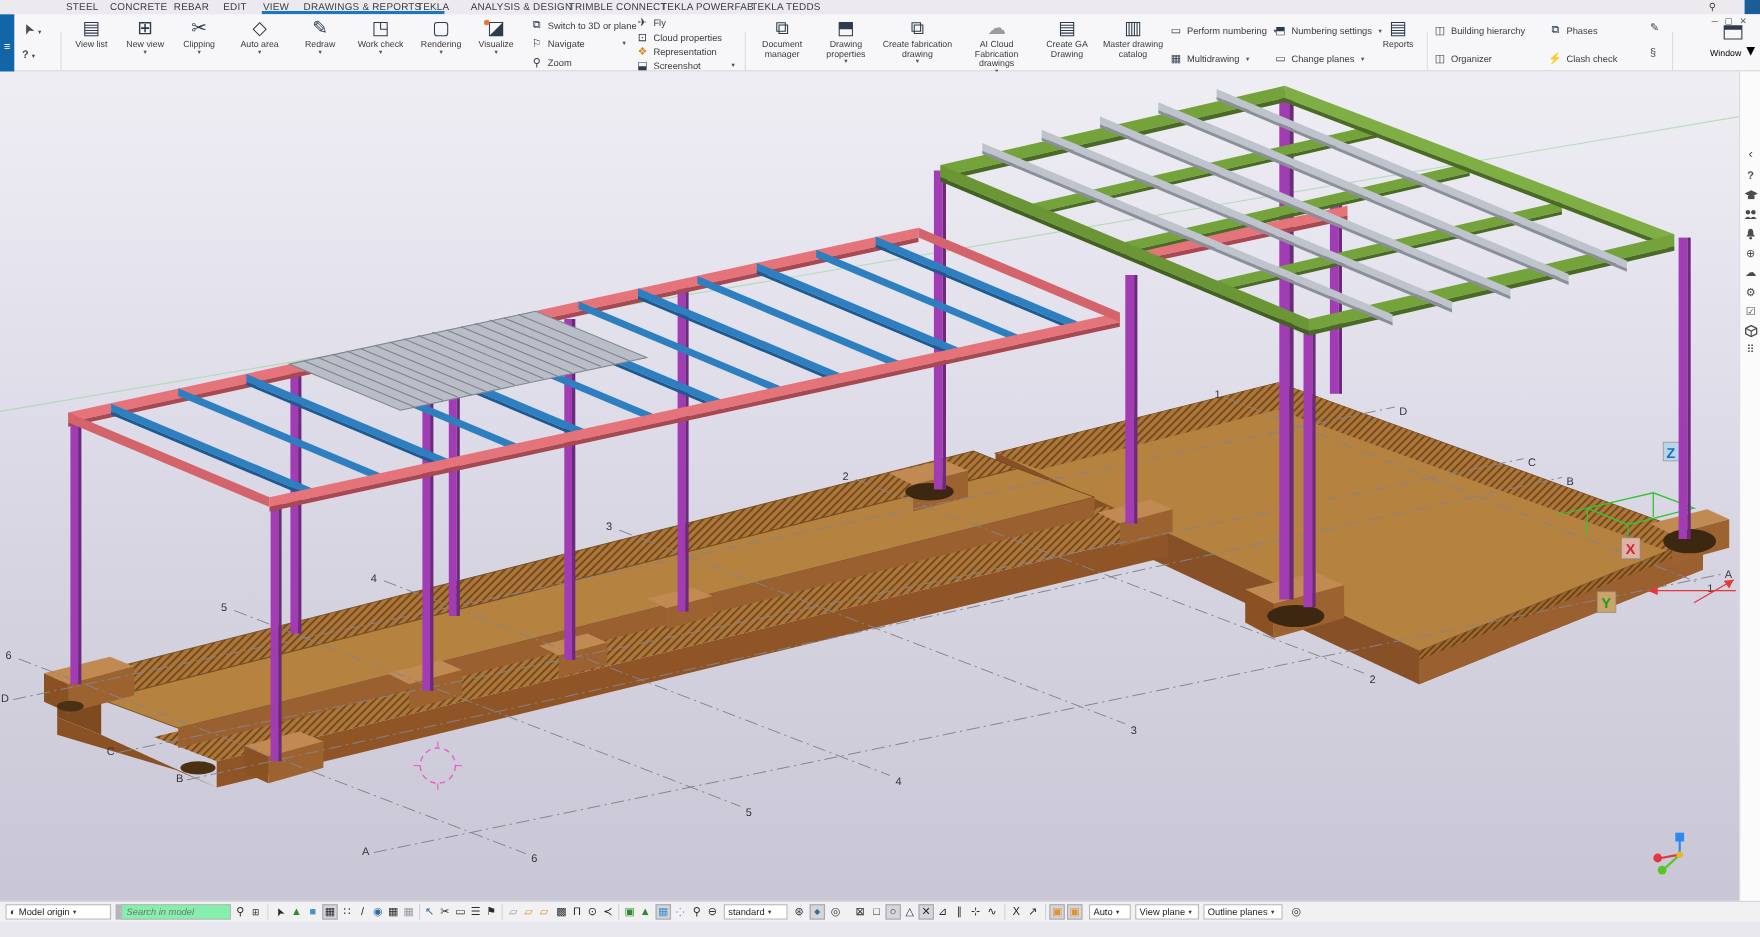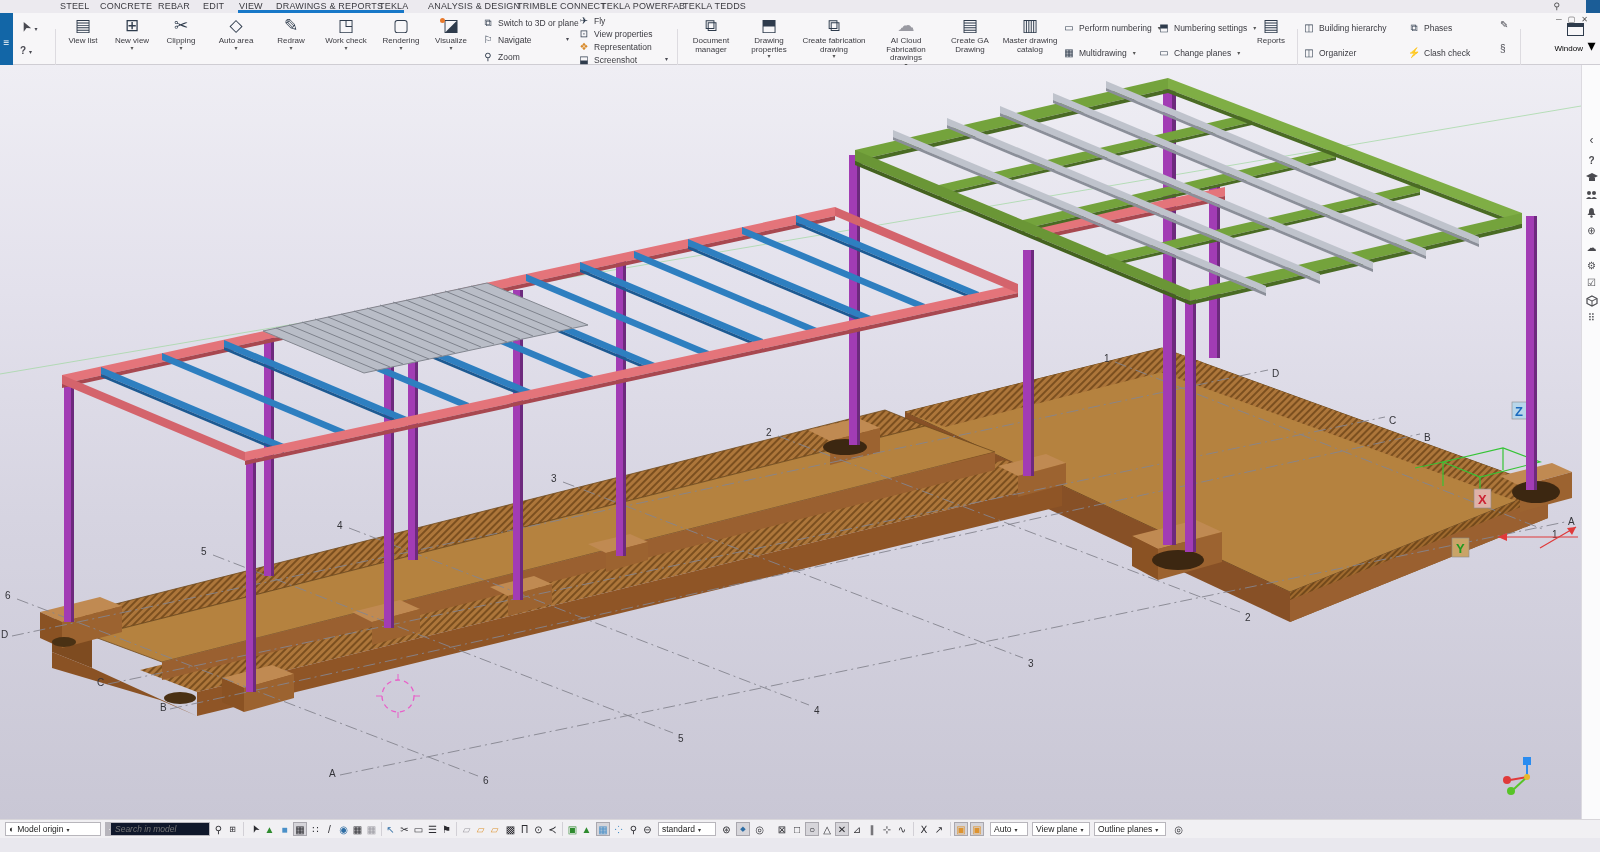--- a/index.html
+++ b/index.html
@@ -55,21 +55,21 @@
   .tbtn { position:absolute; top:2px; height:14px; display:flex; align-items:center; justify-content:center;
     font-size:10px; color:#2b2b30; cursor:default; }
   .tsel { background:#d6d5da; border:1px solid #a9a7ae; }
   .tdrop { position:absolute; top:2px; height:14px; background:#fff; border:1px solid #b8b6bc; display:flex;
     align-items:center; font-size:8.5px; color:#222; padding:0 3px; gap:3px; cursor:default; }
   .tdrop .dcaret { font-size:6px; color:#333; }
   .tsep { position:absolute; top:2px; width:1px; height:14px; background:#d2d0d6; }
   .green { color:#2e8b2e; } .blue { color:#4a90c8; } .orange { color:#dd9330; }
   .gray  { color:#9a99a0; } .dkblue { color:#2e6da4; }
   #search-input { position:absolute; left:110px; top:2px; width:100px; height:14px; border:1px solid #b8b6bc;
-    background:#0f172a; font-size:8.5px; font-style:italic; color:#777; padding-left:4px;
+    background:#86efac; font-size:8.5px; font-style:italic; color:#777; padding-left:4px;
     font-family:"Liberation Sans", sans-serif; }
   .sqbtn { background:#b7b5bc; color:#fff !important; }
 
   
   #statusbar { position:absolute; left:0; top:838px; width:1600px; height:14px; background:#0d6cb7;
     color:#fff; font-size:10px; }
   .stext { position:absolute; top:1px; white-space:nowrap; }
 </style>
 </head>
 <body>
@@ -163,21 +163,21 @@
       <span class="sicon">⚲</span>
       <span>Zoom</span>
     </div>
 
     <div class="stackrow" style="left:578px; top:1px;">
       <span class="sicon">✈</span>
       <span>Fly</span>
     </div>
     <div class="stackrow" style="left:578px; top:14px;">
       <span class="sicon">⊡</span>
-      <span>View properties</span>
+      <span>Cloud properties</span>
     </div>
     <div class="stackrow" style="left:578px; top:27px;">
       <span class="sicon" style="color:#d88a2a;">❖</span>
       <span>Representation</span>
     </div>
     <div class="stackrow" style="left:578px; top:40px;">
       <span class="sicon">⬓</span>
       <span>Screenshot</span>
     </div>
     <span class="side-mini" style="left:665px; top:42px; font-size:6px;">▾</span>

